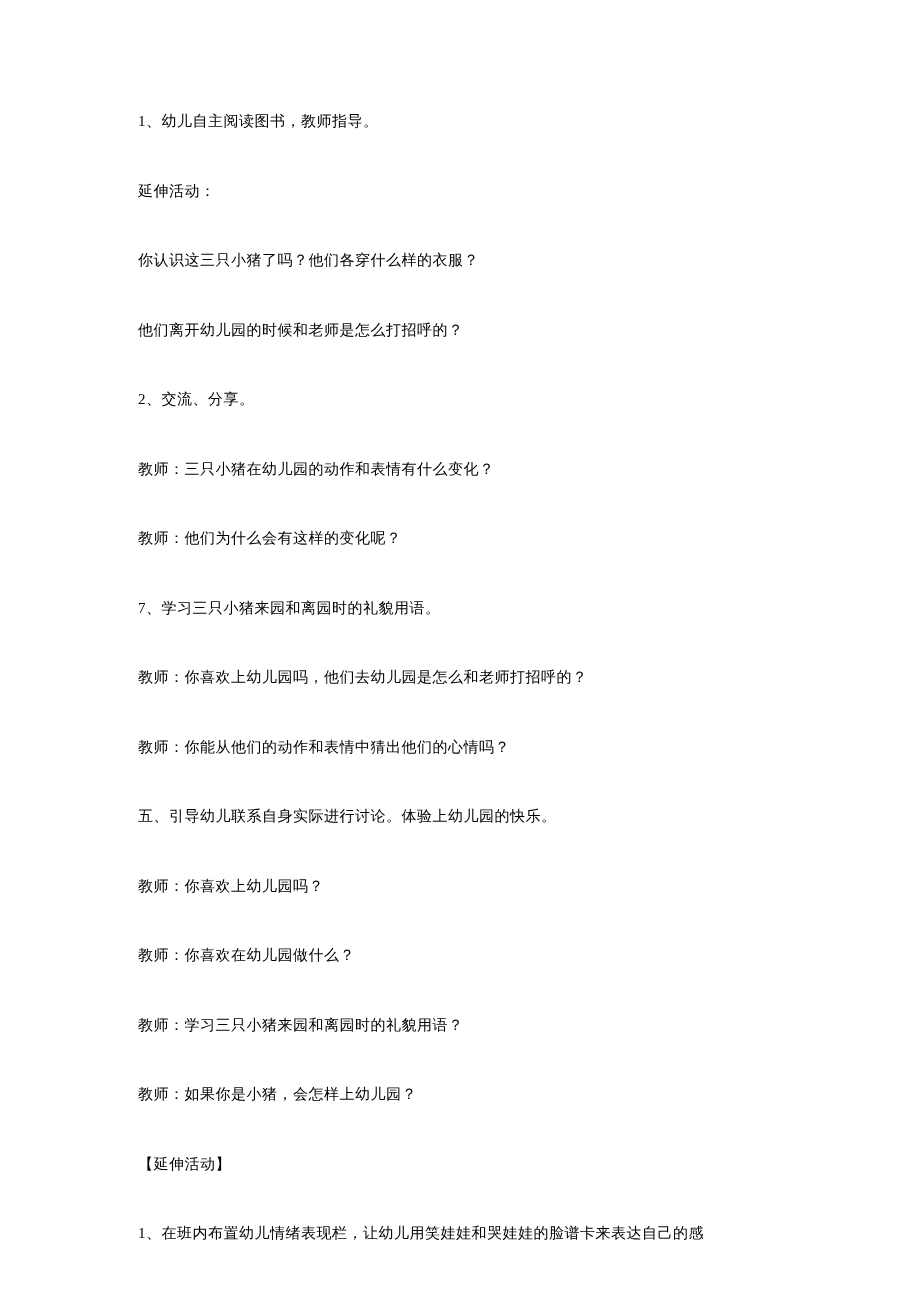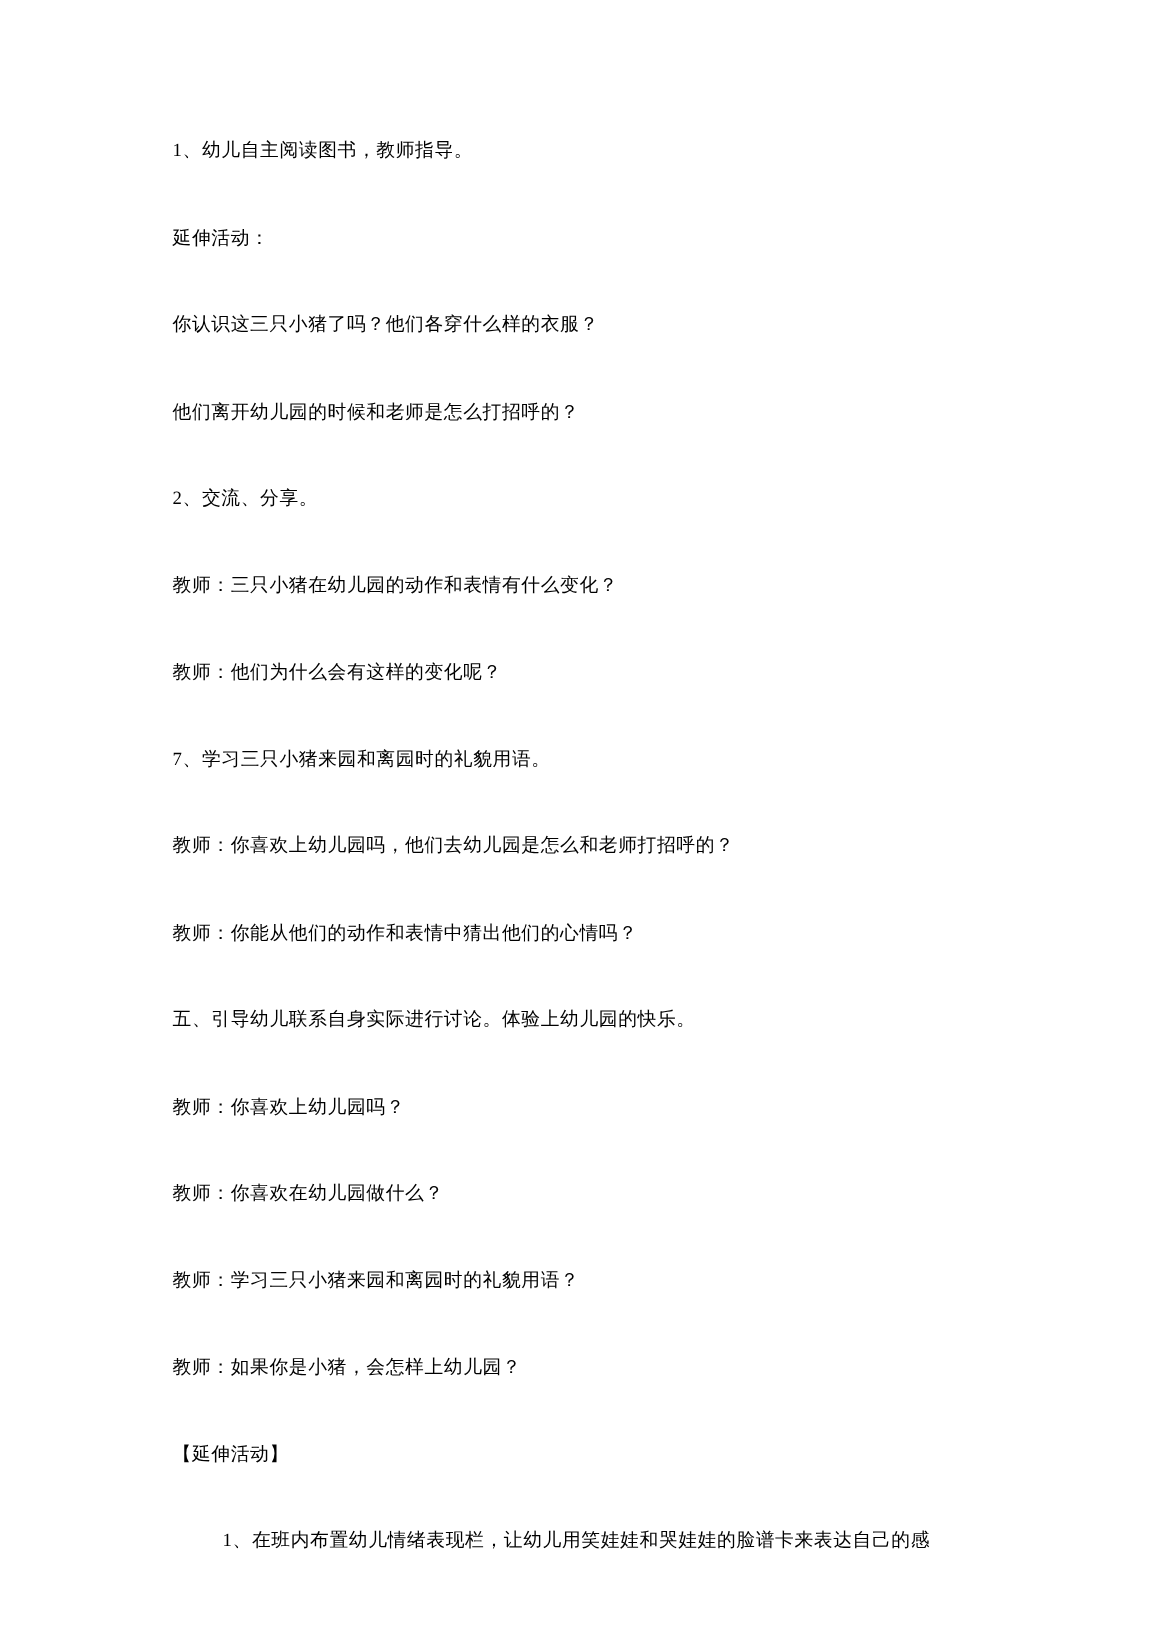--- a/index.html
+++ b/index.html
@@ -16,21 +16,20 @@
     }
     p {
       font-size: 15px;
       line-height: 1.5;
       color: #000000;
       margin-bottom: 47px;
       letter-spacing: 0.5px;
     }
     p:last-child {
       margin-bottom: 0;
-      margin-left: 40px;
     }
     .link {
       color: #000000;
       margin-top: 20px;
     }
   </style>
 </head>
 <body>
 
 <p>1、幼儿自主阅读图书，教师指导。</p>

